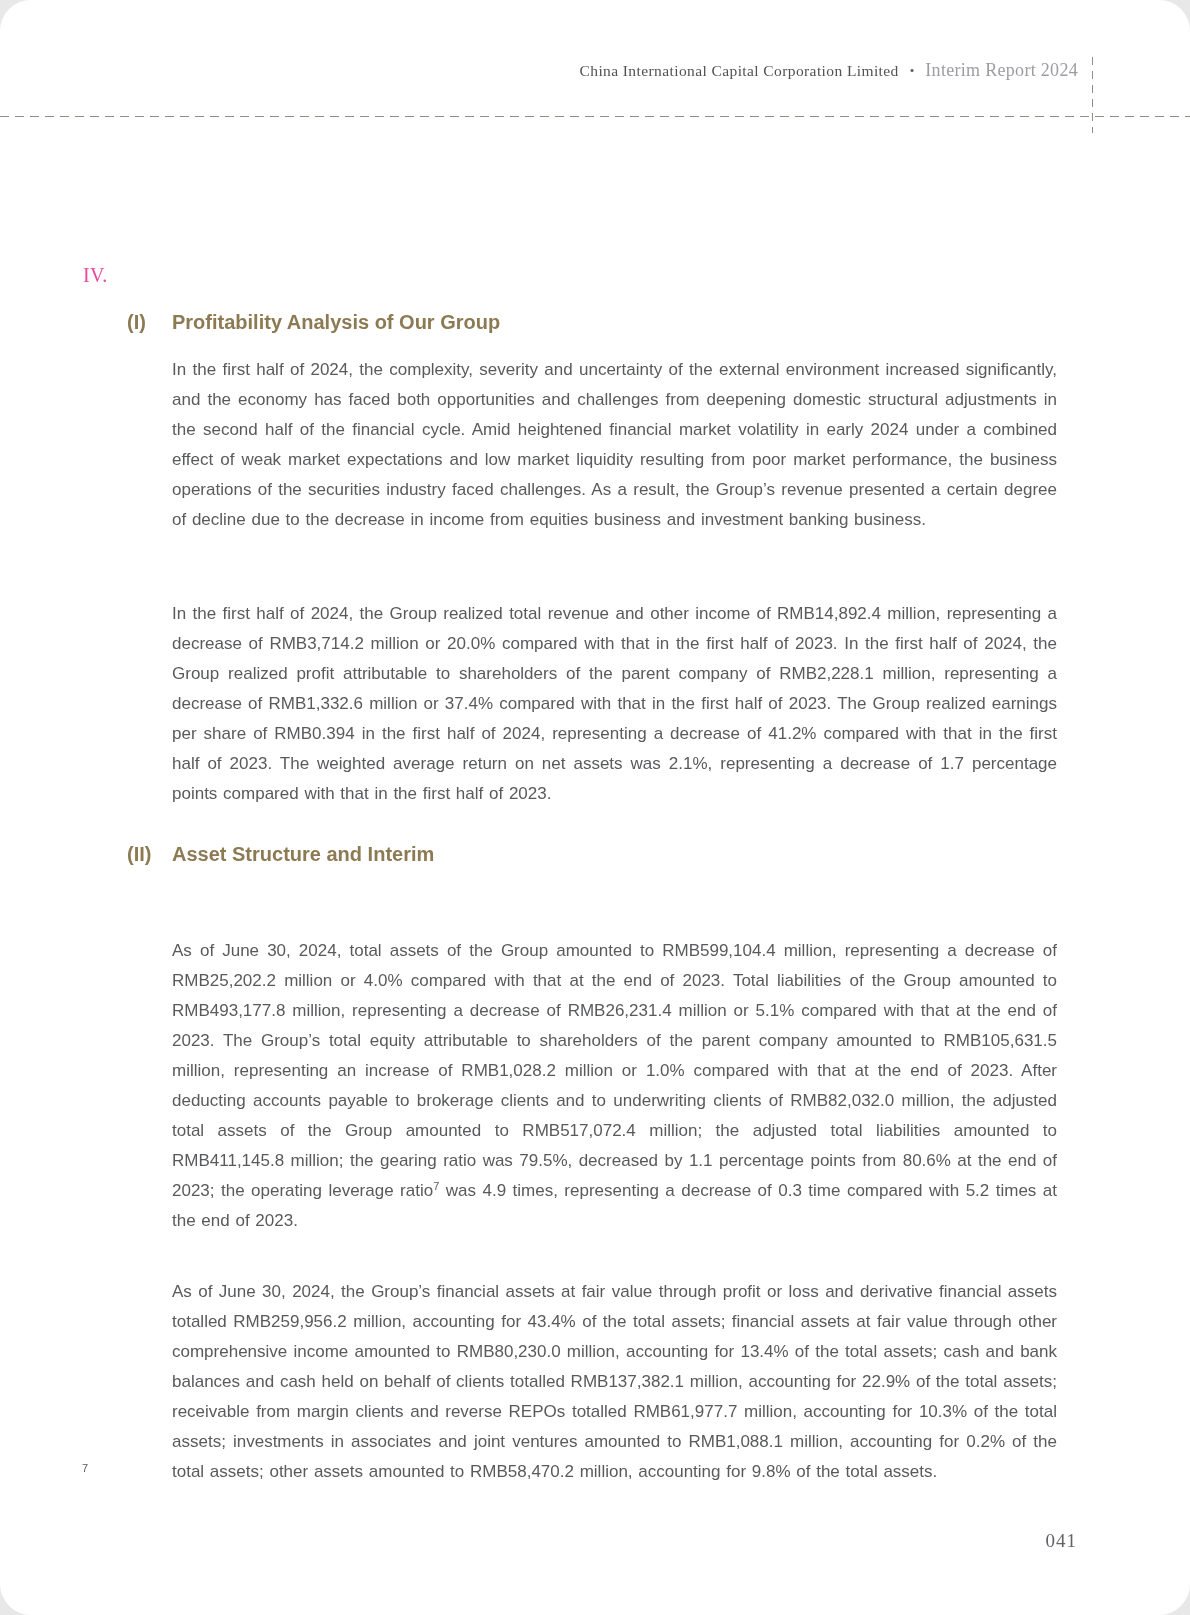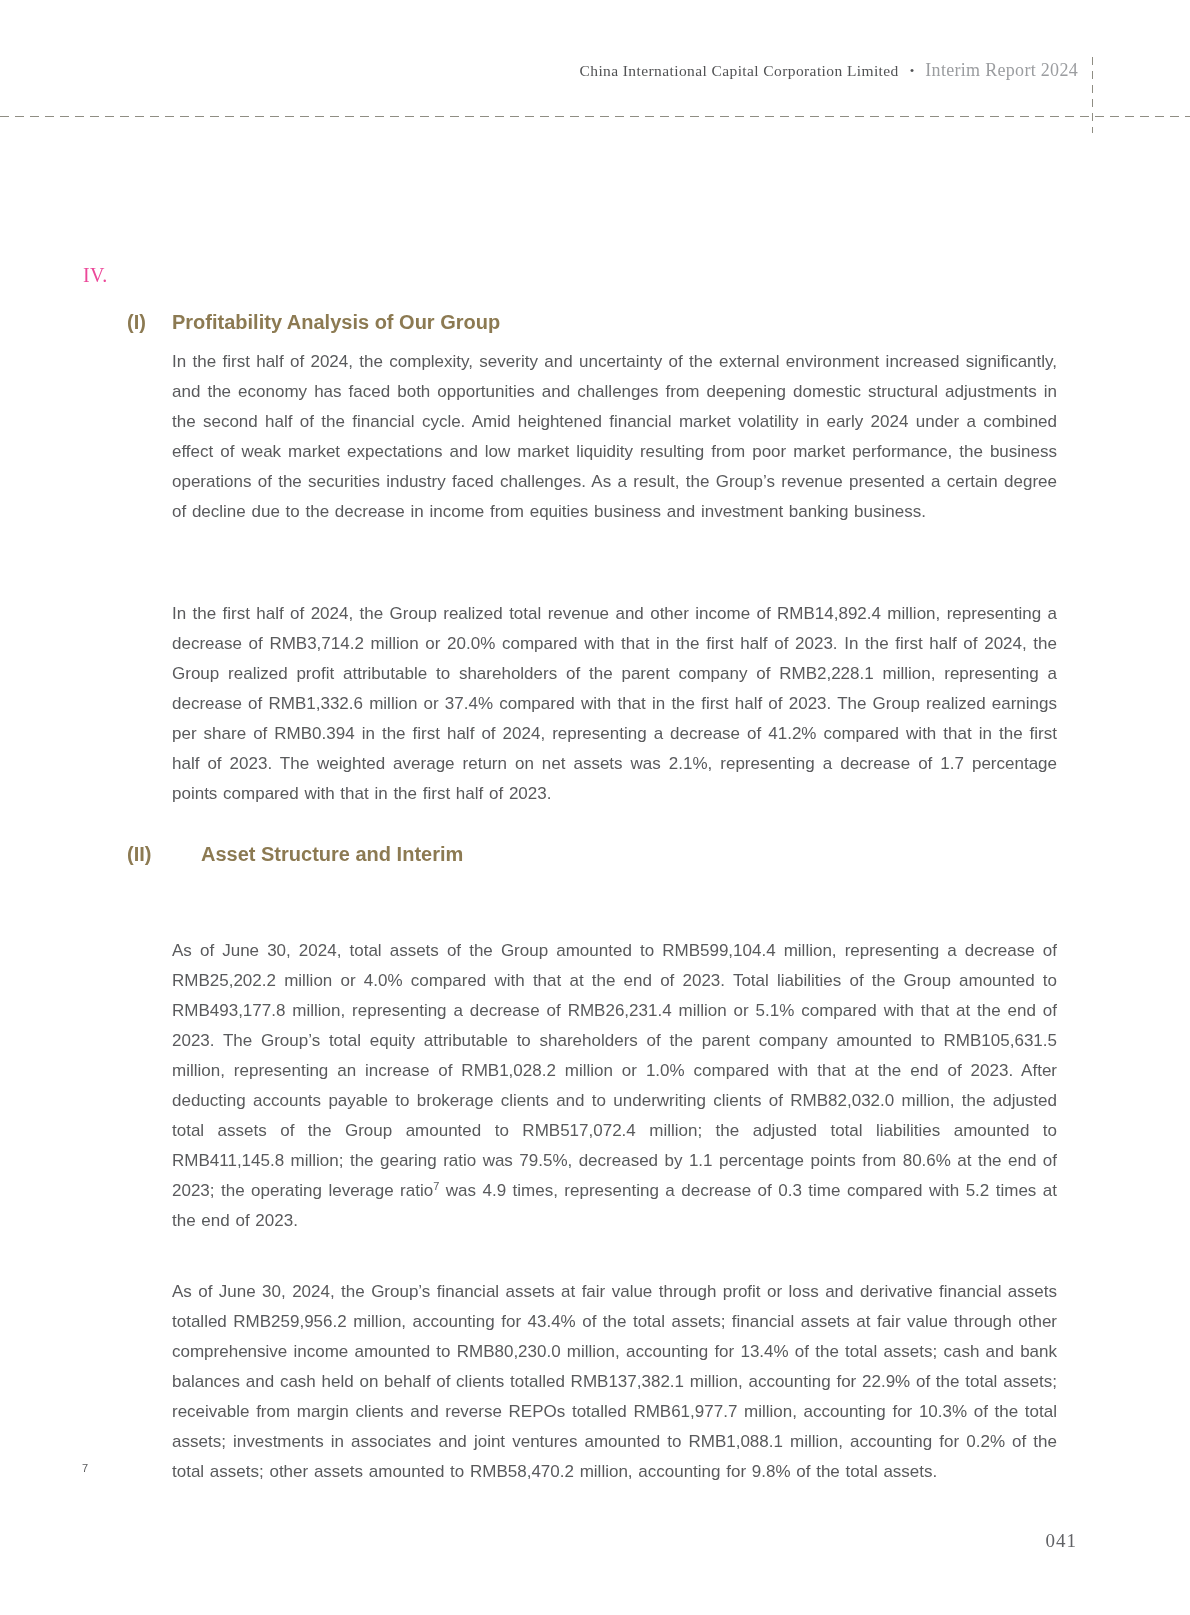--- a/index.html
+++ b/index.html
@@ -5,20 +5,21 @@
   * { margin:0; padding:0; box-sizing:border-box; }
   html,body { background:#e8e8e8; }
   .page {
     position:relative;
     width:1190px; height:1615px;
     margin:0 auto;
     background:#ffffff;
     font-family:"Liberation Sans","DejaVu Sans",sans-serif;
     color:#595a5c;
     overflow:hidden;
+    border-radius:31px;
   }
   
   .running-header {
     position:absolute; top:60px; right:112px;
     font-family:"Liberation Serif","DejaVu Serif",serif;
     white-space:nowrap;
   }
   .running-header .company {
     font-size:15.5px; color:#515254; letter-spacing:0.4px;
   }
@@ -48,29 +49,29 @@
   .sec-heading h1 { font-size:inherit; font-weight:400; }
   
   .sub-heading {
     position:absolute; left:127px; width:930px;
     display:flex;
     font-size:20px; font-weight:bold; color:#8c7a52;
   }
   .sub-heading .sub-label { width:45px; flex:0 0 45px; }
   .sub-heading h2 { font-size:inherit; font-weight:bold; }
   .sub-heading.s1 { top:311px; }
-  .sub-heading.s2 { top:843px;gap:29px; }
+  .sub-heading.s2 { top:843px; }
   
   .body-para {
     position:absolute; left:172px; width:885px;
     font-size:17px; line-height:30px;
     text-align:justify; word-spacing:1px;
     color:#595a5c;
   }
-  .body-para.p1 { top:347px; }
+  .body-para.p1 { top:355px; }
   .body-para.p2 { top:599px; }
   .body-para.p3 { top:891px;margin-top:45px; }
   .body-para.p4 { top:1277px; }
   .body-para sup { font-size:11px; line-height:0; vertical-align:6px; }
   
   .footnote-marker {
     position:absolute; left:82px; top:1462px;
     font-size:11px; color:#595a5c;
   }
   .footnote-text {

